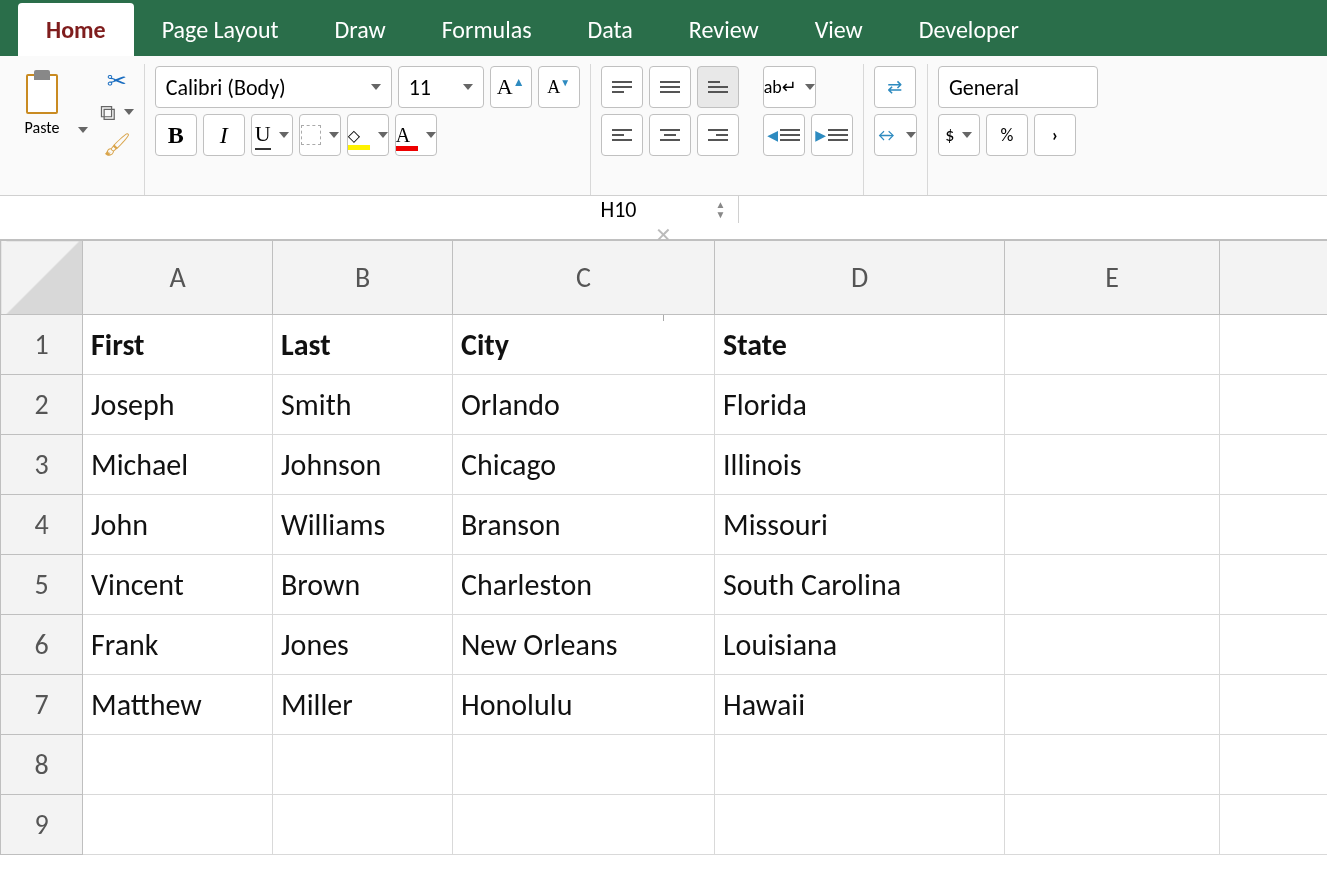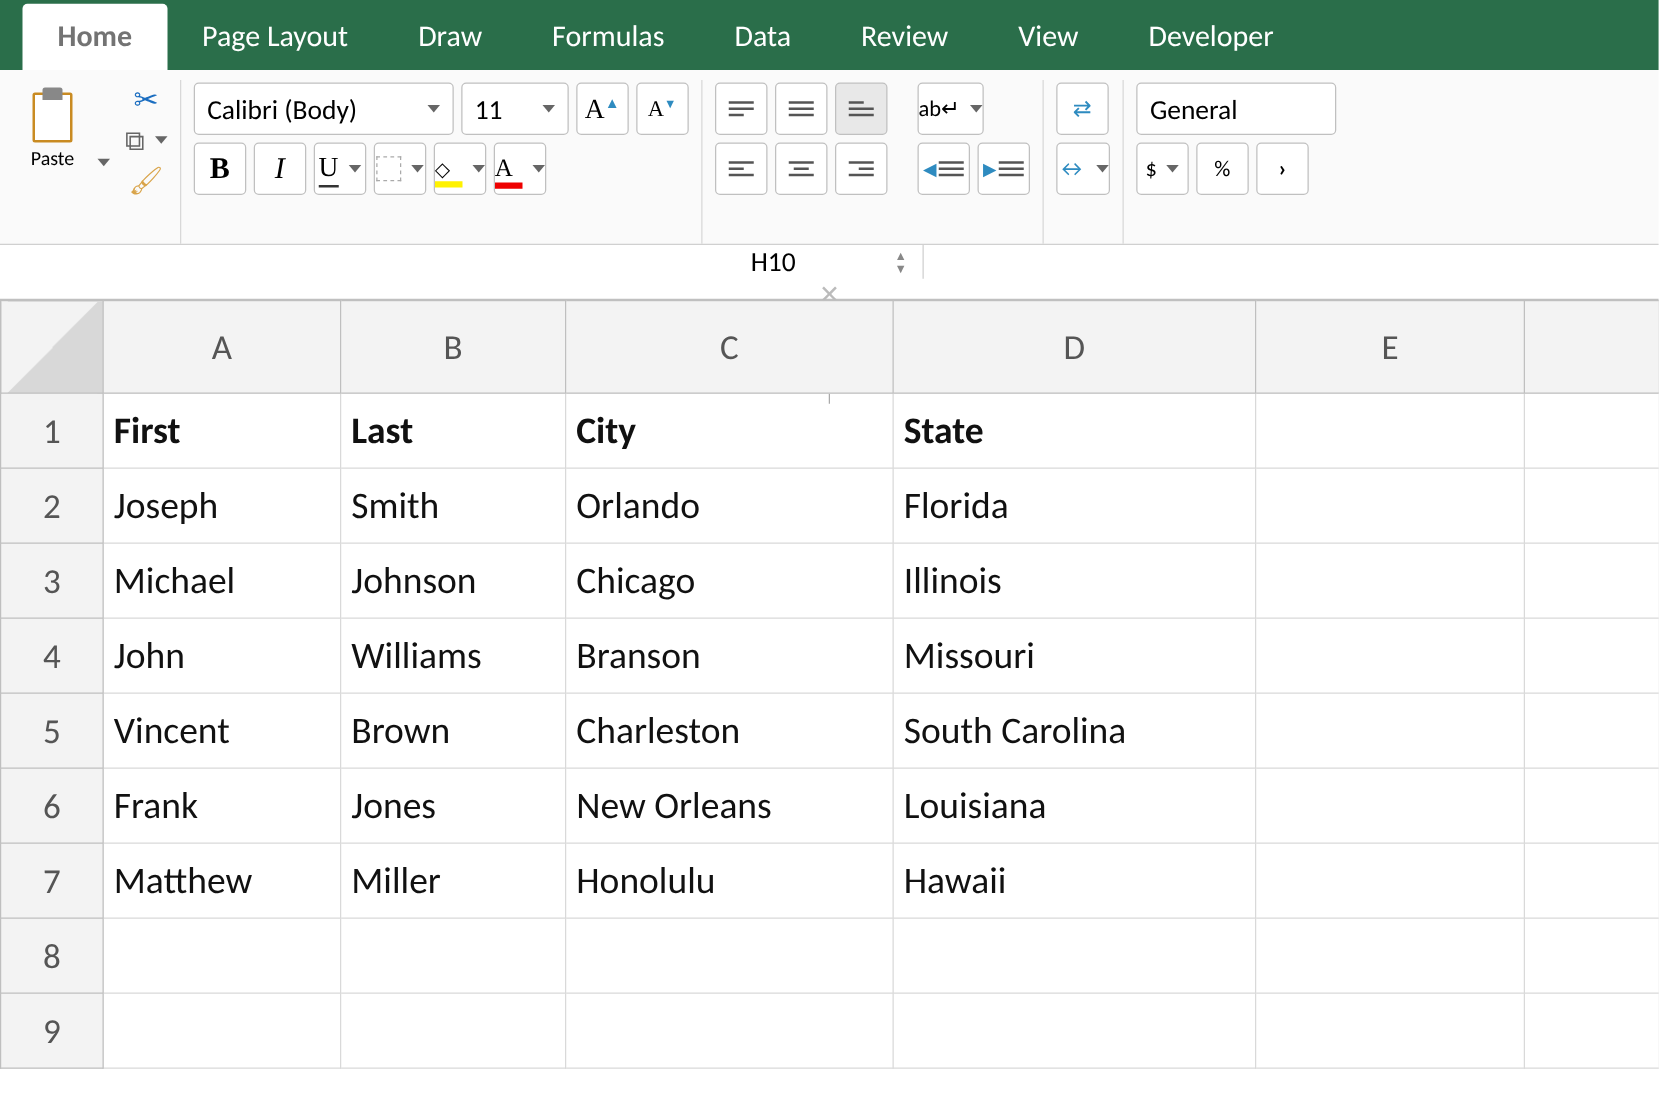--- a/index.html
+++ b/index.html
@@ -1,21 +1,21 @@
 <!DOCTYPE html>
 <html><head>
 <meta charset="utf-8">
 <style>
   * { box-sizing: border-box; margin: 0; padding: 0; }
   body { font-family: -apple-system, "Segoe UI", Calibri, sans-serif; font-size: 14px; background: #fff; overflow: hidden; width: 1327px; height: 885px; }
 
   
   .tabs { background: #2a6e4a; display: flex; align-items: flex-end; height: 56px; padding-left: 18px; }
   .tab { color: #fff; font-size: 24px; font-weight: 500; padding: 12px 28px; cursor: pointer; }
-  .tab.active { background: #fff; color: #737373; font-weight: 600; border-radius: 4px 4px 0 0; }
+  .tab.active { background: #fff; color: #7f1d1d; font-weight: 600; border-radius: 4px 4px 0 0; }
 
   
   .ribbon { background: #fafafa; border-bottom: 1px solid #d0d0d0; height: 140px; display: flex; align-items: stretch; padding: 8px 10px 0 10px; }
   .group { border-right: 1px solid #d8d8d8; padding: 2px 10px; display: flex; flex-direction: column; justify-content: flex-start; }
   .group:last-child { border-right: none; }
   .row { display: flex; align-items: center; gap: 6px; margin-bottom: 6px; }
   .btn { border: 1px solid #c0c0c0; background: #fff; border-radius: 4px; height: 42px; min-width: 42px; display: inline-flex; align-items: center; justify-content: center; cursor: pointer; font-size: 18px; position: relative; }
   .btn.pressed { background: #e8e8e8; }
   .btn-lg { flex-direction: column; border: none; background: transparent; height: auto; padding: 4px; font-size: 16px; }
   .btn-sm { border: none; background: transparent; height: 28px; min-width: 28px; }
@@ -110,21 +110,21 @@
           <span class="caret-down"></span>
         </div>
       <div class="btn btn-sm">
           <span class="brush-icon">🖌</span>
         </div>
     </div>
   </div>
 
   <div class="group">
     <div class="row">
-      <div class="selectbox" style="width:208px;">
+      <div class="selectbox" style="width:237px;">
         <span>Calibri (Body)</span>
           <span class="caret-down"></span>
       </div>
       <div class="selectbox" style="width:86px;">
         <span>11</span>
           <span class="caret-down"></span>
       </div>
       <div class="btn">
           <span class="font-a inc-a">A</span>
         </div>

